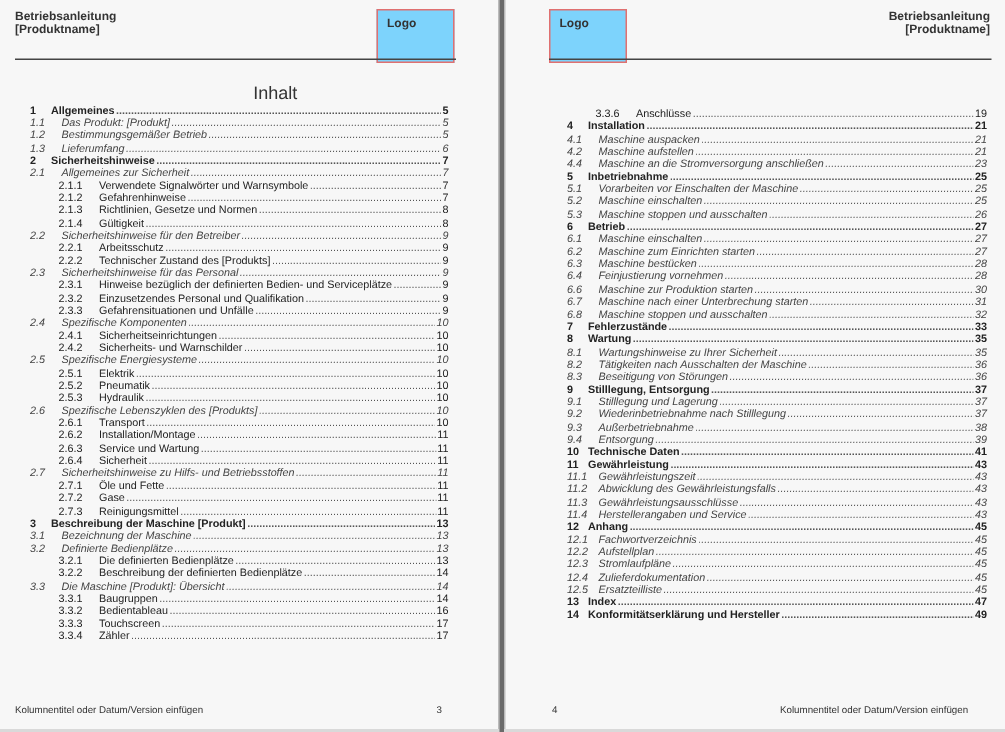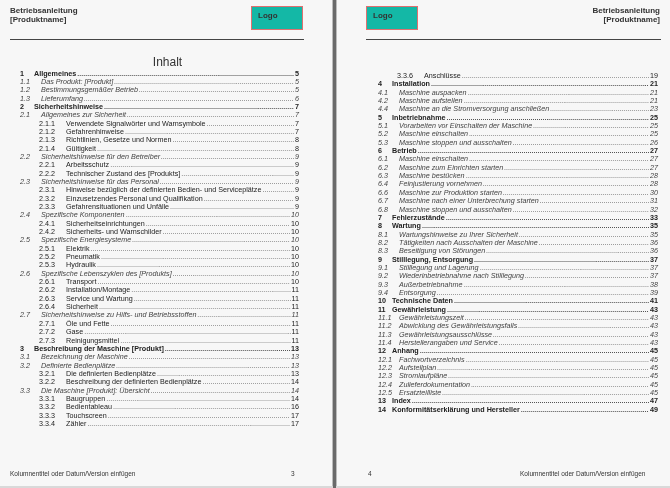--- a/index.html
+++ b/index.html
@@ -2,23 +2,23 @@
 <html><head>
 <meta charset="utf-8">
 <style>
   html, body { margin:0; padding:0; }
   body { width:670px; height:488px; background:#d9d9d9; position:relative; overflow:hidden; font-family:"Liberation Sans", sans-serif; color:#222; }
   .page { position:absolute; top:0; height:486px; background:#f7f7f7; box-sizing:border-box; }
   .page.left { left:0; width:333px; border-right:1px solid #bbb; }
   .page.right { left:336px; width:334px; border-left:1px solid #bbb; }
   .spine { position:absolute; left:333px; top:0; width:3px; height:488px; background:#6a6a6a; }
   .hdr-title { position:absolute; font-size:8px; font-weight:bold; line-height:9px; color:#333; }
-  .logo { position:absolute; width:52px; height:24px; border:1px solid #e07070; box-sizing:border-box; font-size:8px; font-weight:bold; padding:4px 16px 0 6px; color:#333; background:#14b8a6; }
+  .logo { position:absolute; width:52px; height:36px; border:1px solid #e07070; box-sizing:border-box; font-size:8px; font-weight:bold; padding:4px 16px 0 6px; color:#333; background:#7dd3fc; }
   .rule { position:absolute; height:1px; background:#444; }
-  .toc-title { position:absolute; left:0; width:335px; text-align:center; font-size:12px; top:55px; color:#333; }
+  .toc-title { position:absolute; left:16px; width:335px; text-align:center; font-size:12px; top:55px; color:#333; }
   .toc { position:absolute; }
   .row { display:flex; align-items:baseline; height:8.35px; font-size:7.2px; line-height:8.35px; white-space:nowrap; }
   .row .num { flex:0 0 auto; }
   .row .lbl { flex:0 0 auto; }
   .row .dots { flex:1 1 auto; overflow:hidden; color:#555; margin:0 1px; }
   .row .dots::before { content:"....................................................................................................................................................................................................................................................."; }
   .row .pg { flex:0 0 auto; text-align:right; }
   .row.l1 { font-weight:bold; }
   .row.l1 .num { width:14px; padding-left:2px; }
   .row.l2 { font-style:italic; color:#444; }

